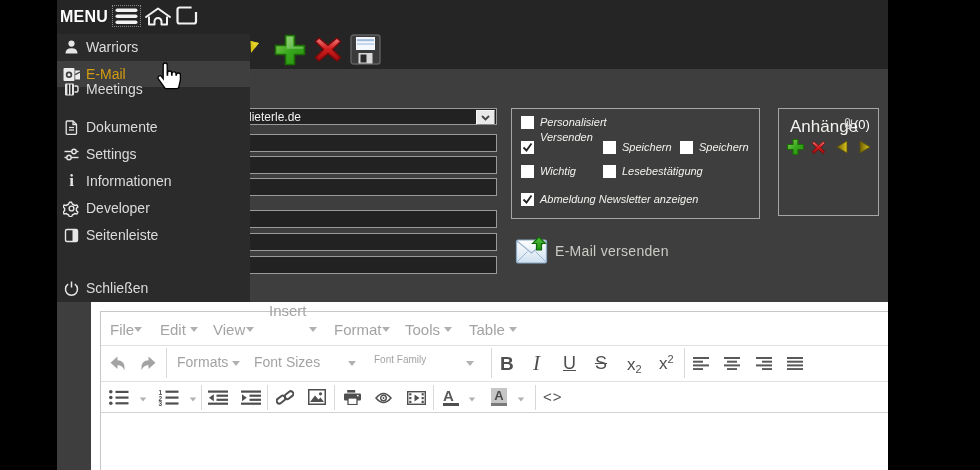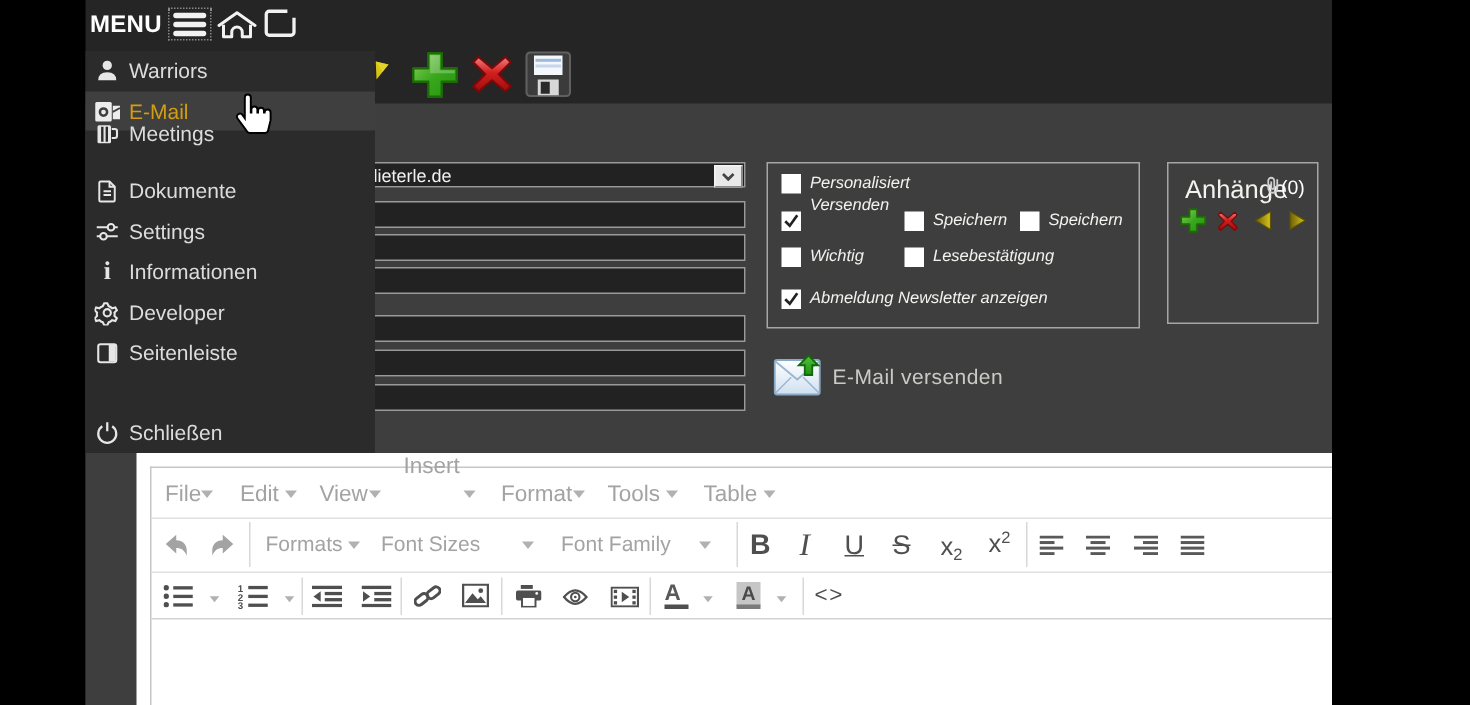--- a/index.html
+++ b/index.html
@@ -226,21 +226,21 @@
     <div class="abs" style="left:141px;top:356px;">
       <svg width="15" height="17" viewBox="0 0 15 17" style="display:block">
           <path d="M7.5 0.5 L7.5 4.2 C3 4.2 0.5 7.2 0.5 11.2 L0.5 14.5 C2 10.8 4 9.3 7.5 9.3 L7.5 13 L14.5 6.7 Z" fill="#a3a3a3"></path>
         </svg>
     </div>
     <div class="vdiv" style="left:166px;top:348px;height:30px;"></div>
     <div class="tbtext" style="left:177px;top:354px;font-size:14px;">Formats</div>
       <div class="caret" style="left:232px;top:361px;"></div>
     <div class="tbtext" style="left:254px;top:354px;font-size:14px;">Font Sizes</div>
       <div class="caret" style="left:348px;top:361px;"></div>
-    <div class="tbtext" style="left:374px;top:354px;font-size:14px;">Font Family</div>
+    <div class="tbtext" style="left:374px;top:354px;font-size:10px;">Font Family</div>
       <div class="caret" style="left:466px;top:361px;"></div>
     <div class="vdiv" style="left:491px;top:348px;height:30px;"></div>
     <div class="tbtext" style="left:500px;top:353px;font-size:19px;font-weight:bold;color:#4f4f4f;">B</div>
     <div class="tbtext" style="left:533px;top:351px;font-family:'Liberation Serif',serif;font-style:italic;font-size:21px;color:#4f4f4f;">I</div>
     <div class="tbtext" style="left:563px;top:353px;font-size:18px;color:#4f4f4f;text-decoration:underline;">U</div>
     <div class="tbtext" style="left:595px;top:353px;font-size:18px;color:#4f4f4f;text-decoration:line-through;">S</div>
     <div class="tbtext" style="left:627px;top:355px;font-size:17px;color:#4f4f4f;">x<span style="font-size:11px;vertical-align:-3px;">2</span></div>
     <div class="tbtext" style="left:659px;top:353px;font-size:17px;color:#4f4f4f;">x<span style="font-size:11px;vertical-align:6px;">2</span></div>
     <div class="vdiv" style="left:684px;top:348px;height:30px;"></div>
     <div class="abs" style="left:693px;top:357px;">

